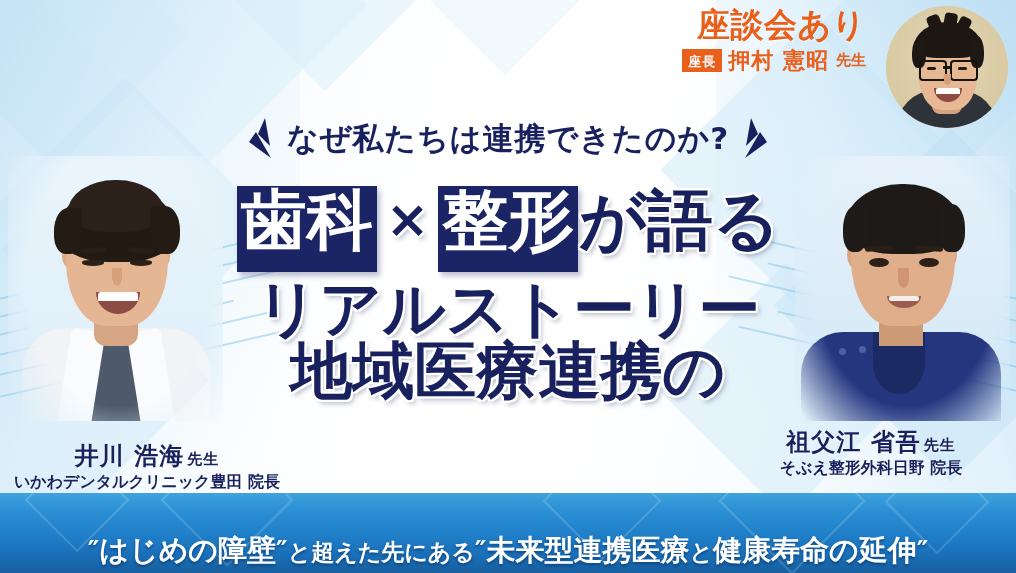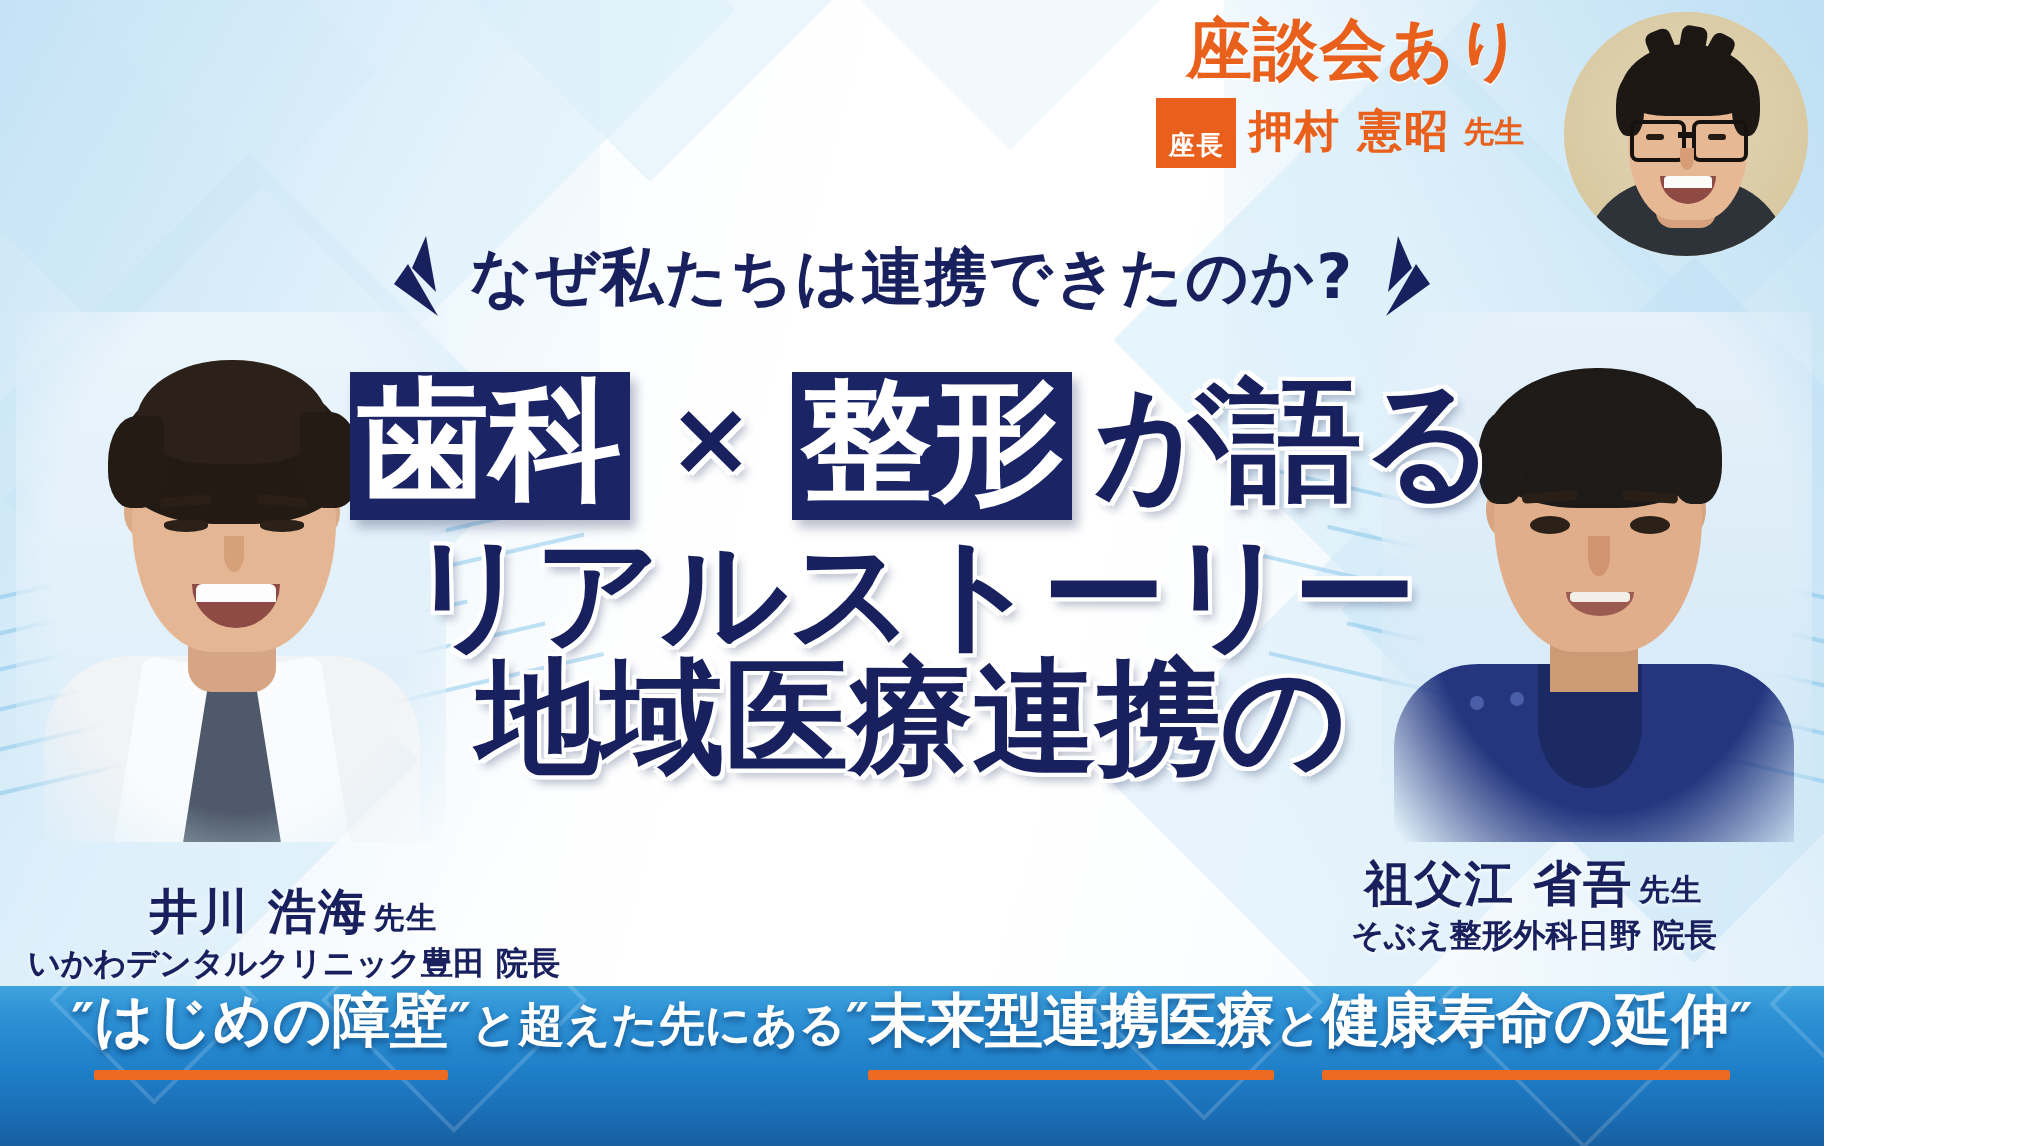--- a/index.html
+++ b/index.html
@@ -2,21 +2,21 @@
 <html><head>
 <meta charset="utf-8">
 <style>
   html, body {
     margin: 0;
     padding: 0;
     background: #ffffff;
   }
   #banner {
     position: relative;
-    width: 912px;
+    width: 1016px;
     height: 573px;
     overflow: hidden;
     font-family: "DejaVu Sans", "Liberation Sans", sans-serif;
     background: #ffffff;
   }
 
   
   .bg-base {
     position: absolute;
     inset: 0;
@@ -107,21 +107,21 @@
     align-items: center;
     justify-content: flex-end;
     gap: 6px;
     margin-top: 8px;
   }
   .chair-badge {
     background: #e8601c;
     color: #ffffff;
     font-size: 13px;
     font-weight: 900;
-    padding: 18px 6px 4px;
+    padding: 6px 6px 4px;
     letter-spacing: 1px;
     line-height: 1;
     text-align: right;
   }
   .chair-name {
     font-size: 22px;
     font-weight: 900;
     color: #e8601c;
     letter-spacing: 1px;
   }
@@ -175,22 +175,22 @@
        2px 2px 0 #fff, -2px -2px 0 #fff, 2px -2px 0 #fff, -2px 2px 0 #fff,
        3px 4px 5px rgba(20,30,80,.30);
   }
   .tline1 { font-size: 66px; margin-bottom: 6px; }
   .tline2 { font-size: 62px; margin-bottom: 4px; }
   .tline3 { font-size: 62px; }
   .boxed {
     display: inline-block;
     background: #1b2566;
     color: #ffffff;
-    padding: 2px 4px 6px;
-    margin: 0 11px;
+    padding: 2px 4px 18px;
+    margin: 0 1px;
     text-shadow: none;
     box-shadow: 3px 4px 5px rgba(20,30,80,.28);
     vertical-align: baseline;
   }
   .xmark {
     display:inline-block;
     font-size: 52px;
     font-weight: 900;
     padding: 0 8px;
     vertical-align: 6px;
@@ -248,21 +248,21 @@
   .band-chevrons { position:absolute; inset:0; opacity:.16; }
   .band-chev {
     position:absolute;
     border: 2px solid #ffffff;
     transform: rotate(45deg);
   }
   .band-inner {
     position: absolute;
     inset: 0;
     display: flex;
-    align-items: flex-start;
+    align-items: flex-end;
     justify-content: center;
   }
   .band-text {
     font-size: 29px;
     font-weight: 900;
     color: #ffffff;
     white-space: nowrap;
     letter-spacing: 0px;
     text-shadow: 0 2px 3px rgba(0,40,90,.55);
     position: relative;

